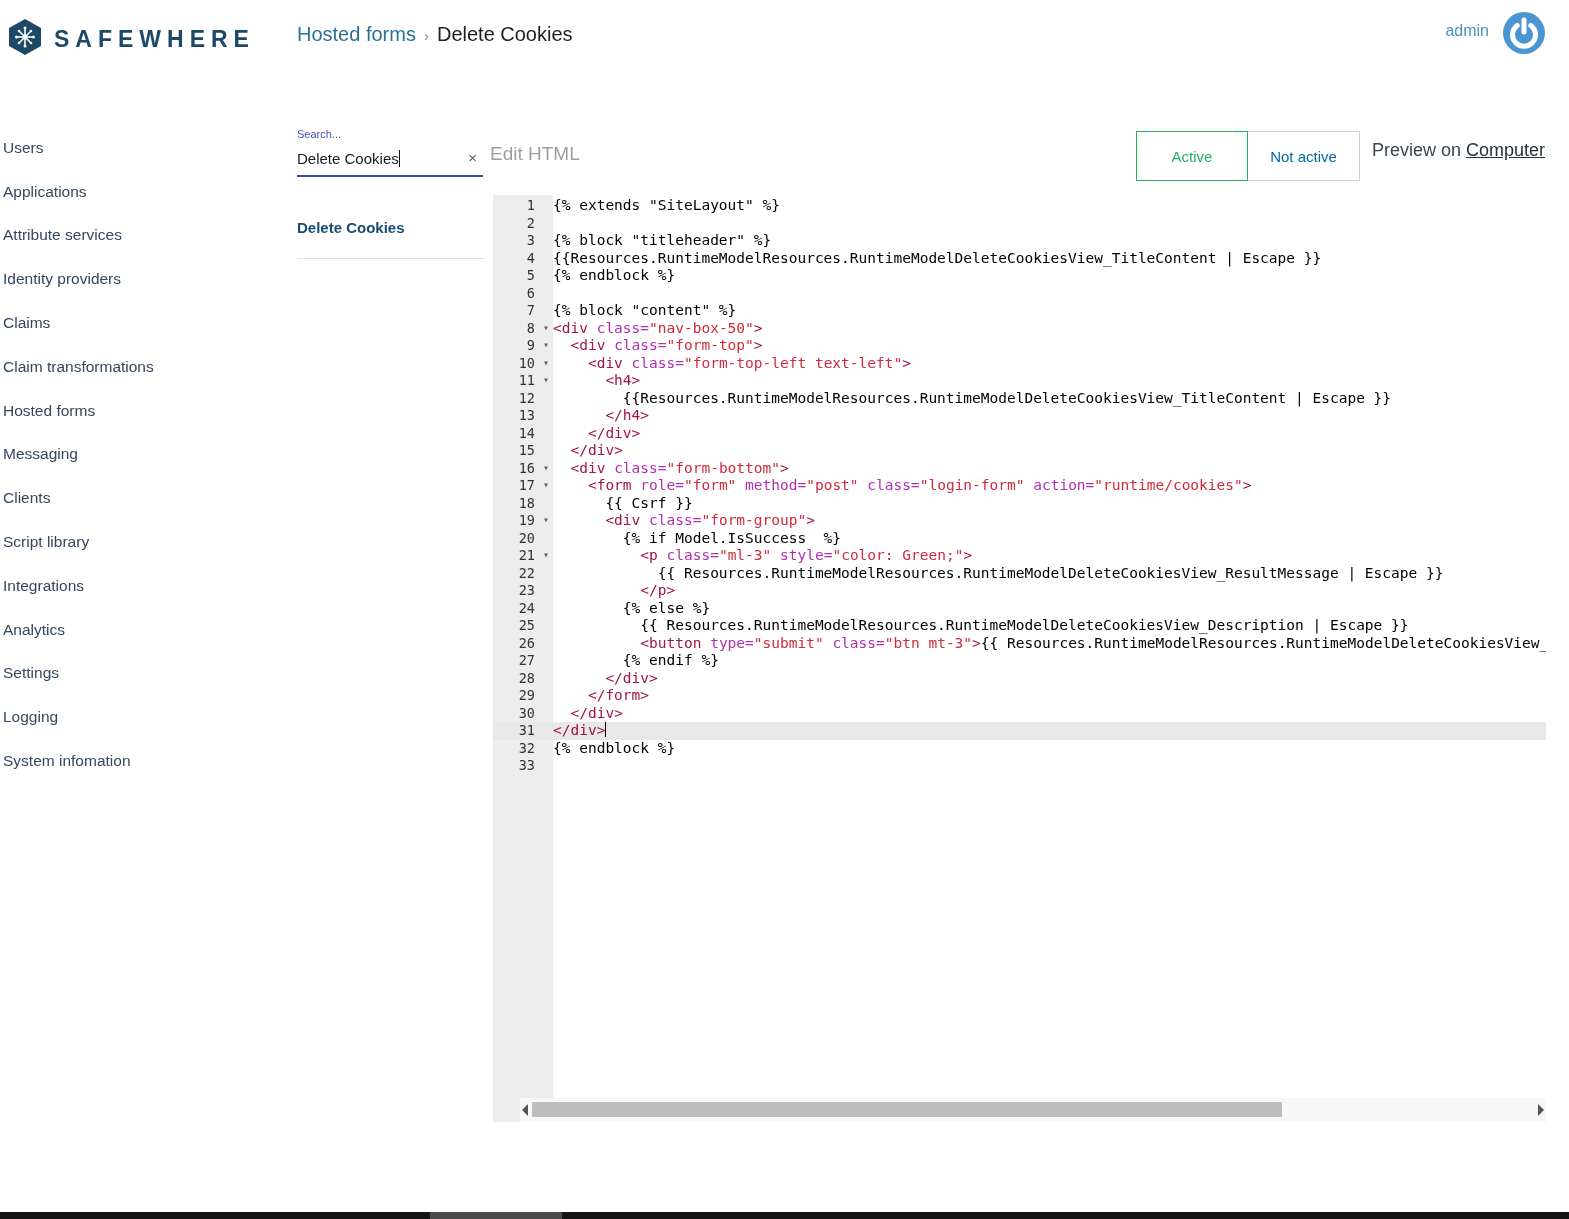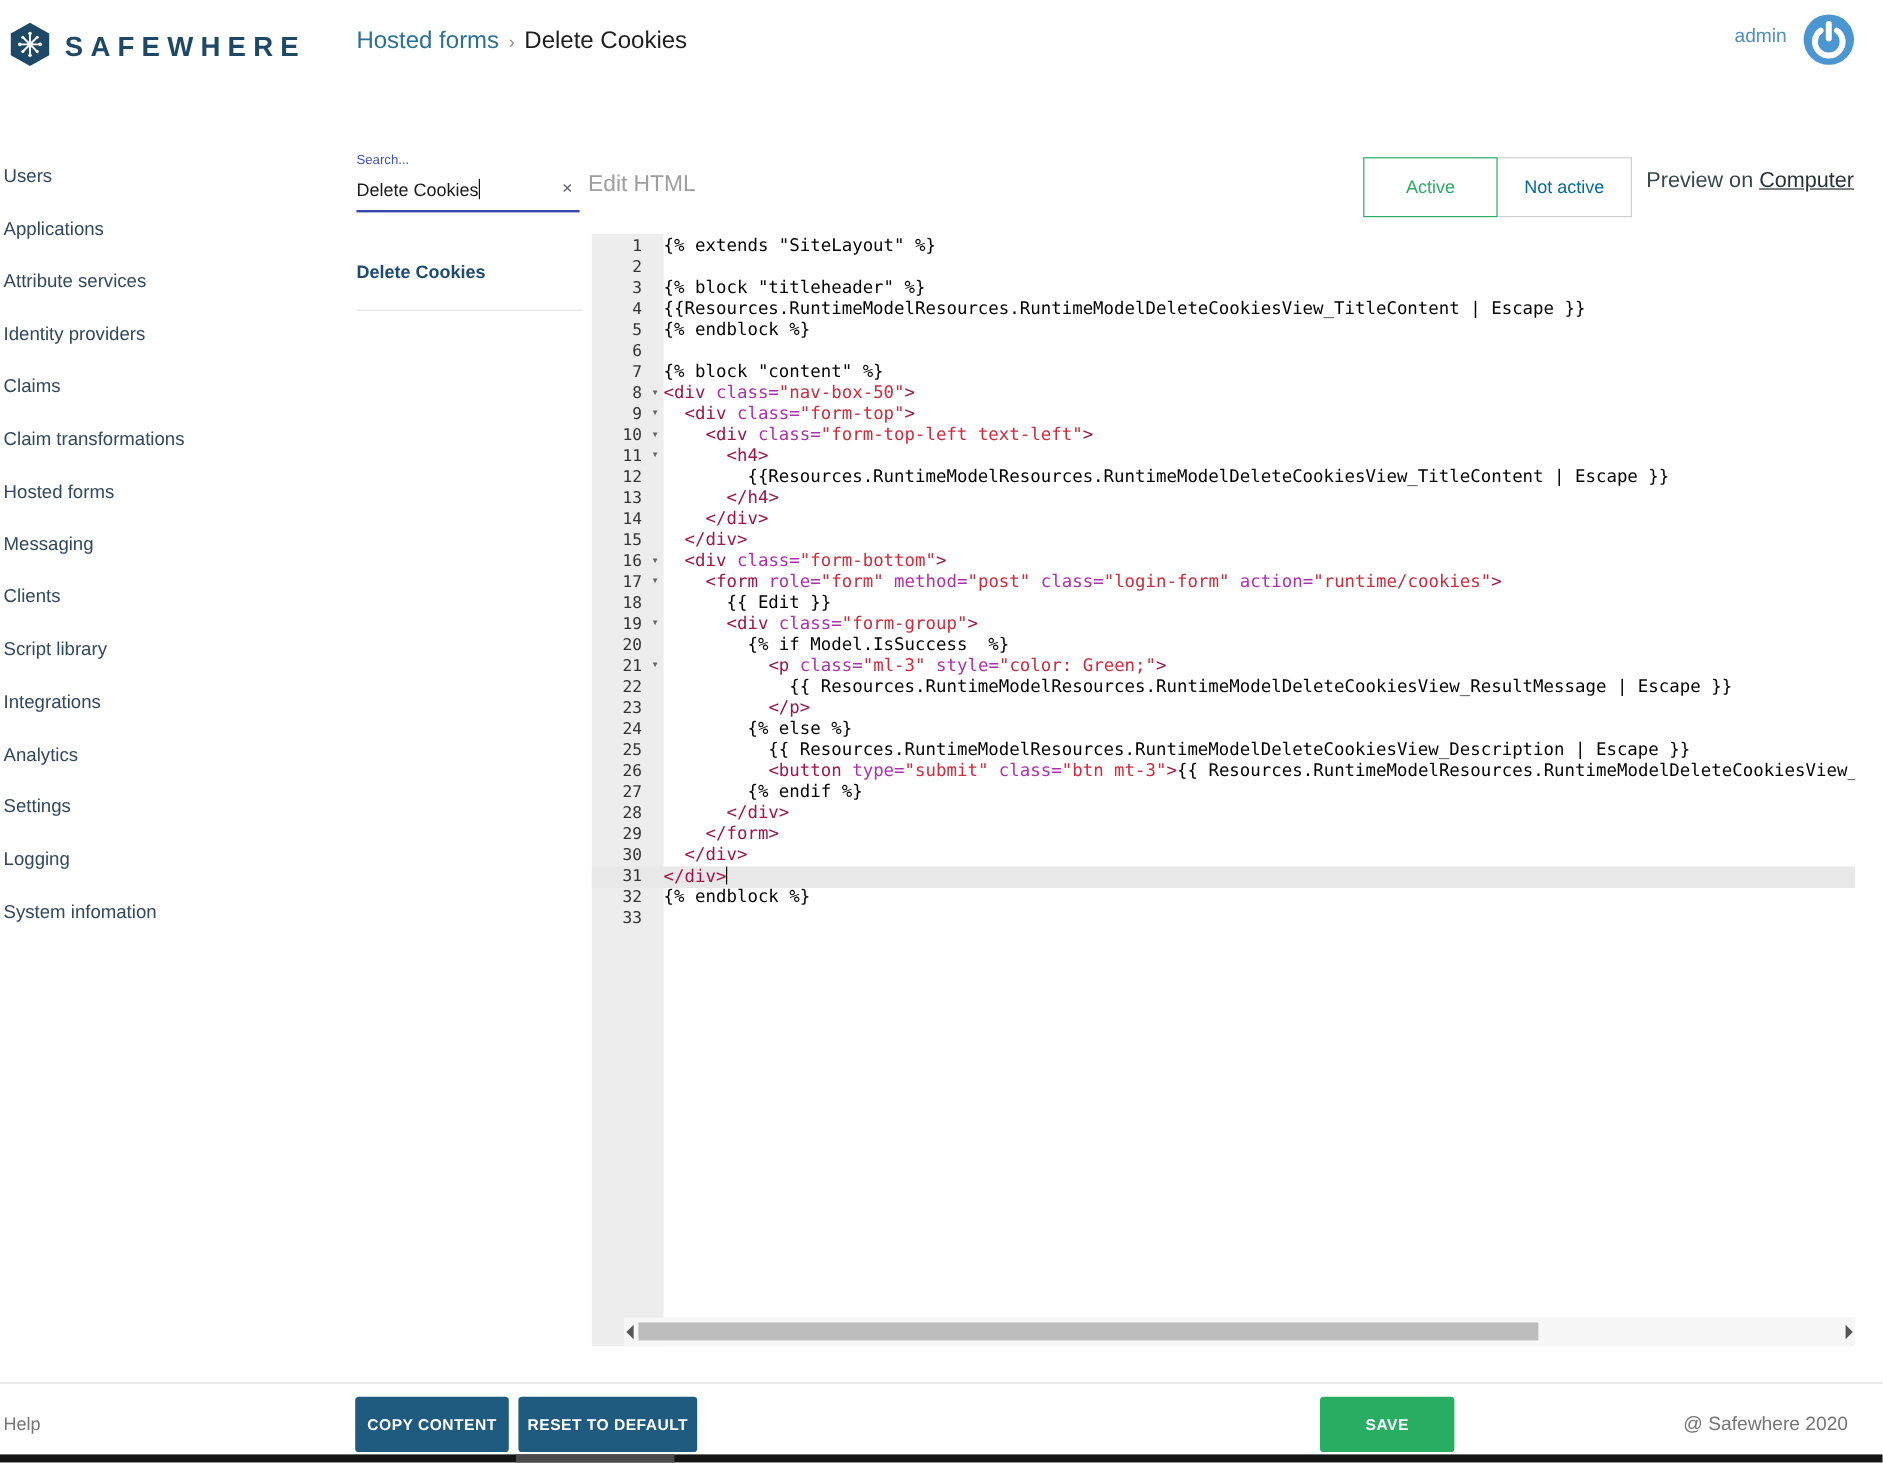--- a/index.html
+++ b/index.html
@@ -176,21 +176,21 @@
         <div class="cm-row"><span class="gut"><span class="num">8</span><i class="fold">▾</i></span><span class="code"><span class="tag">&lt;div</span> <span class="attr">class=</span><span class="str">"nav-box-50"</span><span class="tag">&gt;</span></span></div>
         <div class="cm-row"><span class="gut"><span class="num">9</span><i class="fold">▾</i></span><span class="code">  <span class="tag">&lt;div</span> <span class="attr">class=</span><span class="str">"form-top"</span><span class="tag">&gt;</span></span></div>
         <div class="cm-row"><span class="gut"><span class="num">10</span><i class="fold">▾</i></span><span class="code">    <span class="tag">&lt;div</span> <span class="attr">class=</span><span class="str">"form-top-left text-left"</span><span class="tag">&gt;</span></span></div>
         <div class="cm-row"><span class="gut"><span class="num">11</span><i class="fold">▾</i></span><span class="code">      <span class="tag">&lt;h4</span><span class="tag">&gt;</span></span></div>
         <div class="cm-row"><span class="gut"><span class="num">12</span></span><span class="code">        {{Resources.RuntimeModelResources.RuntimeModelDeleteCookiesView_TitleContent | Escape }}</span></div>
         <div class="cm-row"><span class="gut"><span class="num">13</span></span><span class="code">      <span class="tag">&lt;/h4</span><span class="tag">&gt;</span></span></div>
         <div class="cm-row"><span class="gut"><span class="num">14</span></span><span class="code">    <span class="tag">&lt;/div</span><span class="tag">&gt;</span></span></div>
         <div class="cm-row"><span class="gut"><span class="num">15</span></span><span class="code">  <span class="tag">&lt;/div</span><span class="tag">&gt;</span></span></div>
         <div class="cm-row"><span class="gut"><span class="num">16</span><i class="fold">▾</i></span><span class="code">  <span class="tag">&lt;div</span> <span class="attr">class=</span><span class="str">"form-bottom"</span><span class="tag">&gt;</span></span></div>
         <div class="cm-row"><span class="gut"><span class="num">17</span><i class="fold">▾</i></span><span class="code">    <span class="tag">&lt;form</span> <span class="attr">role=</span><span class="str">"form"</span> <span class="attr">method=</span><span class="str">"post"</span> <span class="attr">class=</span><span class="str">"login-form"</span> <span class="attr">action=</span><span class="str">"runtime/cookies"</span><span class="tag">&gt;</span></span></div>
-        <div class="cm-row"><span class="gut"><span class="num">18</span></span><span class="code">      {{ Edit }}</span></div>
+        <div class="cm-row"><span class="gut"><span class="num">18</span></span><span class="code">      {{ Csrf }}</span></div>
         <div class="cm-row"><span class="gut"><span class="num">19</span><i class="fold">▾</i></span><span class="code">      <span class="tag">&lt;div</span> <span class="attr">class=</span><span class="str">"form-group"</span><span class="tag">&gt;</span></span></div>
         <div class="cm-row"><span class="gut"><span class="num">20</span></span><span class="code">        {% if Model.IsSuccess  %}</span></div>
         <div class="cm-row"><span class="gut"><span class="num">21</span><i class="fold">▾</i></span><span class="code">          <span class="tag">&lt;p</span> <span class="attr">class=</span><span class="str">"ml-3"</span> <span class="attr">style=</span><span class="str">"color: Green;"</span><span class="tag">&gt;</span></span></div>
         <div class="cm-row"><span class="gut"><span class="num">22</span></span><span class="code">            {{ Resources.RuntimeModelResources.RuntimeModelDeleteCookiesView_ResultMessage | Escape }}</span></div>
         <div class="cm-row"><span class="gut"><span class="num">23</span></span><span class="code">          <span class="tag">&lt;/p</span><span class="tag">&gt;</span></span></div>
         <div class="cm-row"><span class="gut"><span class="num">24</span></span><span class="code">        {% else %}</span></div>
         <div class="cm-row"><span class="gut"><span class="num">25</span></span><span class="code">          {{ Resources.RuntimeModelResources.RuntimeModelDeleteCookiesView_Description | Escape }}</span></div>
         <div class="cm-row"><span class="gut"><span class="num">26</span></span><span class="code">          <span class="tag">&lt;button</span> <span class="attr">type=</span><span class="str">"submit"</span> <span class="attr">class=</span><span class="str">"btn mt-3"</span><span class="tag">&gt;</span>{{ Resources.RuntimeModelResources.RuntimeModelDeleteCookiesView_</span></div>
         <div class="cm-row"><span class="gut"><span class="num">27</span></span><span class="code">        {% endif %}</span></div>
         <div class="cm-row"><span class="gut"><span class="num">28</span></span><span class="code">      <span class="tag">&lt;/div</span><span class="tag">&gt;</span></span></div>
@@ -200,25 +200,18 @@
         <div class="cm-row"><span class="gut"><span class="num">32</span></span><span class="code">{% endblock %}</span></div>
         <div class="cm-row"><span class="gut"><span class="num">33</span></span><span class="code"></span></div>
       </div>
     <div class="hscroll">
       <span class="arr arr-l"></span>
       <div class="hthumb"></div>
       <span class="arr arr-r"></span>
     </div>
   </div>
 
-  <div class="footer">
-    <span class="help">Help</span>
-    <button class="btn btn-copy">COPY CONTENT</button>
-    <button class="btn btn-reset">RESET TO DEFAULT</button>
-    <button class="btn btn-save">SAVE</button>
-    <span class="copyright">@ Safewhere 2020</span>
-  </div>
 
   <div class="bottom-strip">
     <div class="strip-seg"></div>
   </div>
 
 </div>
 
 </body></html>

